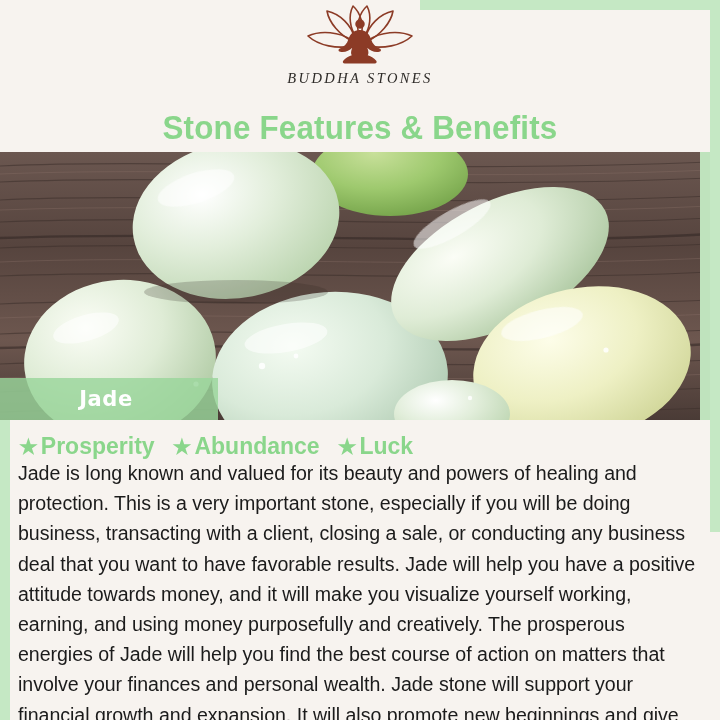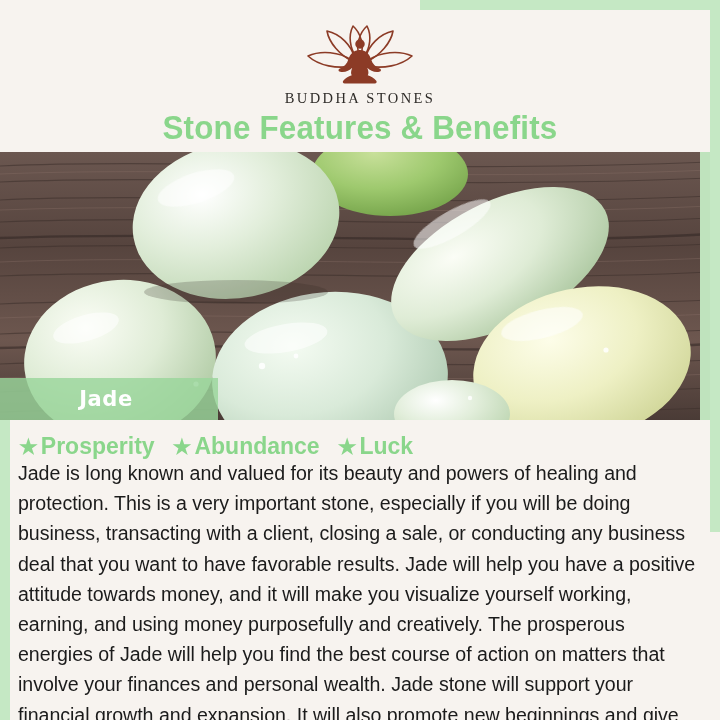--- a/index.html
+++ b/index.html
@@ -53,27 +53,28 @@
     top: 532px;
     width: 30px;
     height: 188px;
     background: #f7f3ef;
   }
 
   
   .logo-wrap {
     position: absolute;
     left: 0;
-    top: 24px;
+    top: 4px;
     width: 720px;
     height: 92px;
     display: flex;
     flex-direction: column;
     align-items: center;
     justify-content: flex-start;
+    font-style: italic;
   }
   .logo-mark {
     width: 132px;
     height: 64px;
     display: block;
   }
   .logo-word {
     margin-top: 2px;
     font-family: "Liberation Serif", serif;
     font-size: 14.5px;

